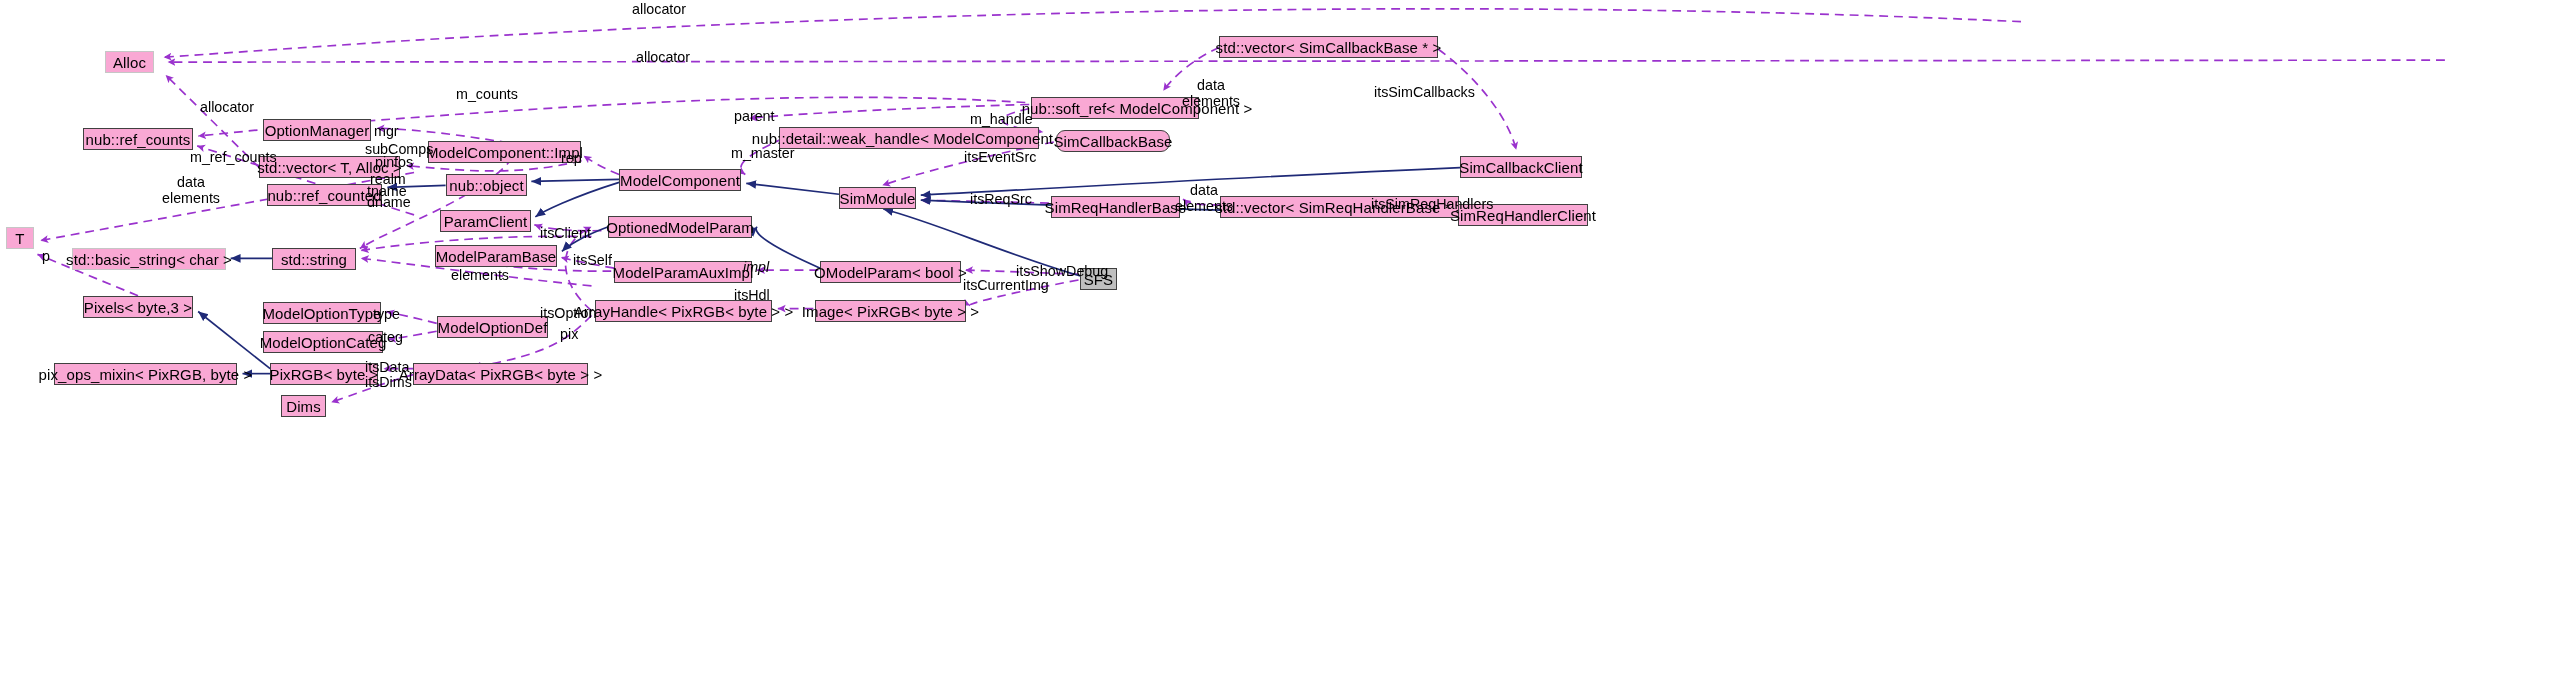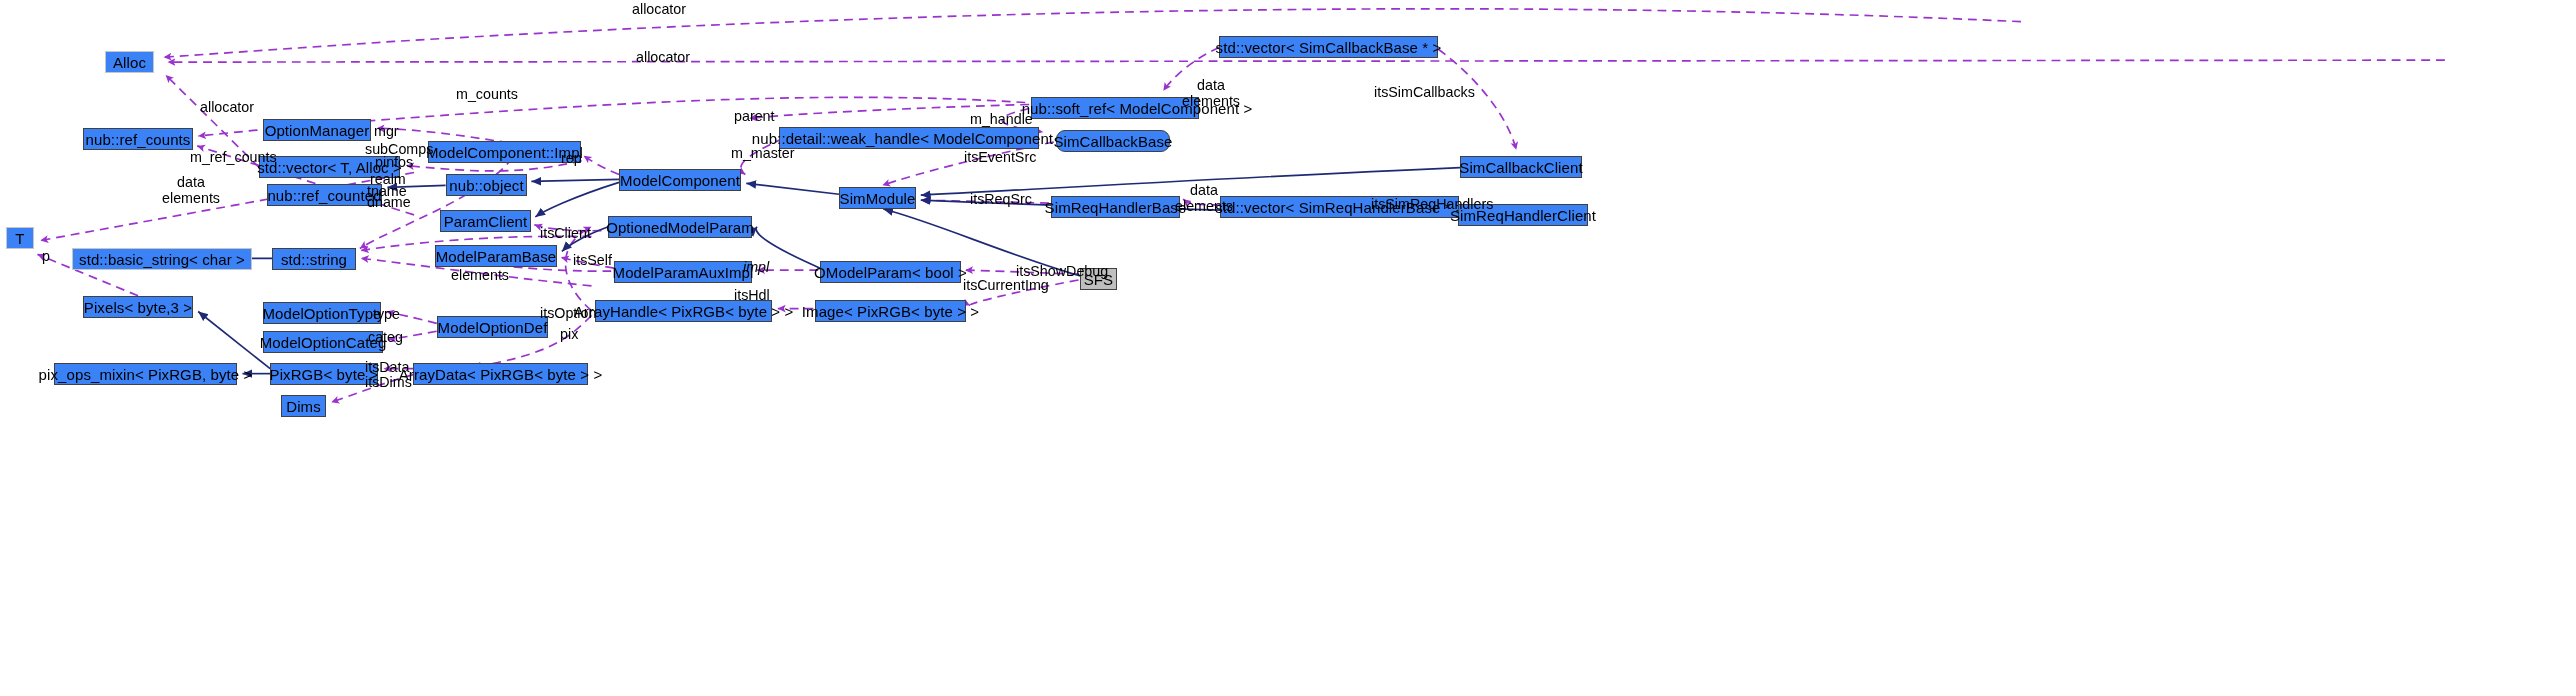--- a/index.html
+++ b/index.html
@@ -18,21 +18,21 @@
   svg.edge-layer {
     position: absolute;
     left: 0; top: 0;
     width: 2576px;
     height: 697px;
     pointer-events: none;
   }
   .node {
     position: absolute;
     box-sizing: border-box;
-    background: #3b82f6;
+    background: #f9a8d4;
     display: flex;
     align-items: center;
     justify-content: center;
     white-space: nowrap;
     color: #000000;
     font-size: 15px;
     line-height: 1;
     letter-spacing: 0.1px;
   }
   .node.solid {
@@ -230,21 +230,21 @@
     </div>
   <div class="node solid" style="left:608px;top:216px;width:144px;height:22px;">
       <span>OptionedModelParam</span>
     </div>
   <div class="node faint" style="left:6px;top:227px;width:28px;height:22px;">
       <span>T</span>
     </div>
   <div class="node solid" style="left:435px;top:245px;width:122px;height:22px;">
       <span>ModelParamBase</span>
     </div>
-  <div class="node faint" style="left:72px;top:248px;width:180px;height:22px;">
+  <div class="node faint" style="left:72px;top:248px;width:154px;height:22px;">
       <span>std::basic_string&lt; char &gt;</span>
     </div>
   <div class="node solid" style="left:272px;top:248px;width:84px;height:22px;">
       <span>std::string</span>
     </div>
   <div class="node solid" style="left:614px;top:261px;width:138px;height:22px;">
       <span>ModelParamAuxImpl</span>
     </div>
   <div class="node solid" style="left:820px;top:261px;width:141px;height:22px;">
       <span>OModelParam&lt; bool &gt;</span>

